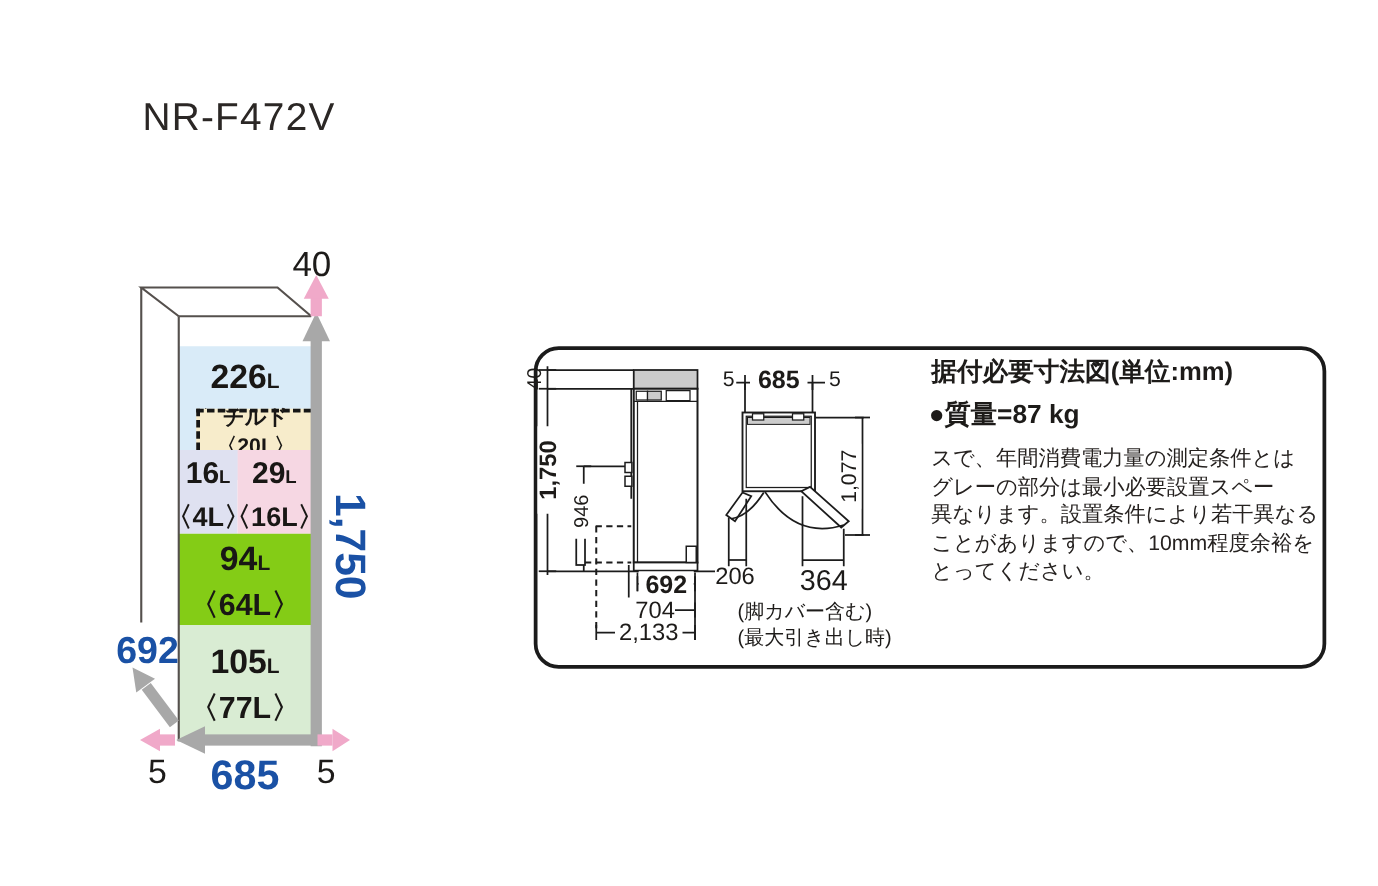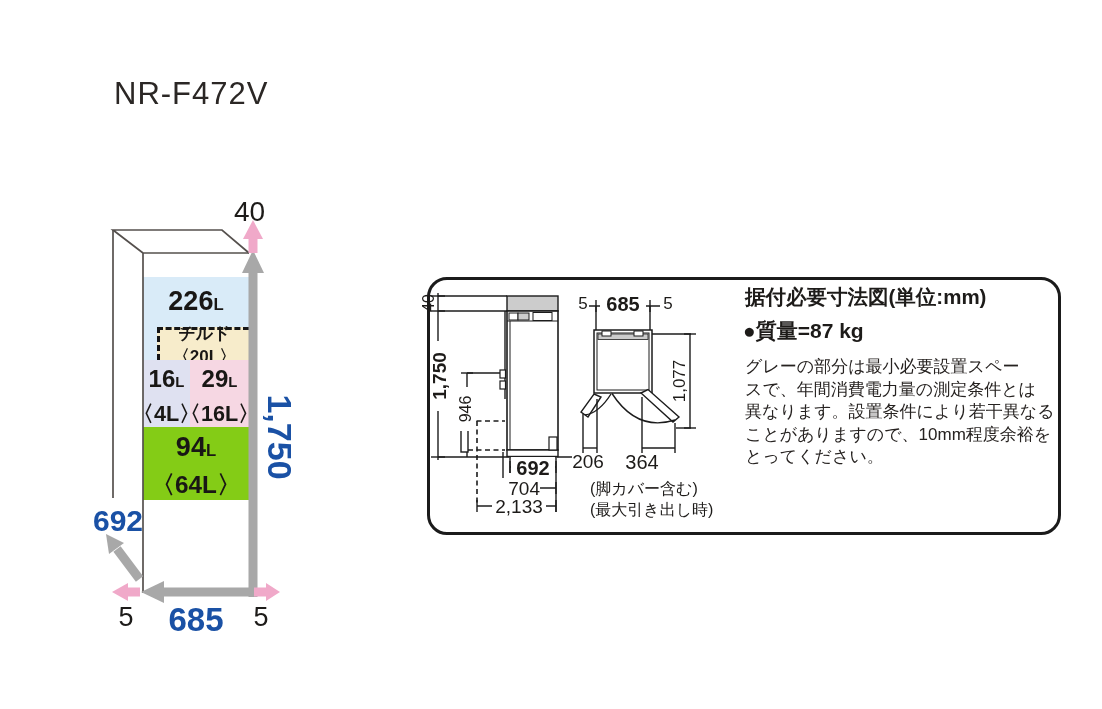--- a/index.html
+++ b/index.html
@@ -50,21 +50,21 @@
   .d692{left:511px;top:457px;width:44px;font-size:20px;font-weight:700;}
   .d704{left:496px;top:478px;width:44px;font-size:19px;text-align:right;}
   .d1196{left:492px;top:496px;width:54px;font-size:19px;}
   .legnote{left:562px;top:479px;font-size:16px;}
   .drawernote{left:562px;top:500px;font-size:16px;}
   .tv5L{left:571px;top:294px;width:24px;font-size:17px;}
   .tv685{left:600px;top:293px;width:46px;font-size:20px;font-weight:700;}
   .tv5R{left:656px;top:294px;width:24px;font-size:17px;}
   .tv1077{left:654px;top:372px;width:52px;height:18px;font-size:17px;line-height:18px;}
   .tv206{left:566px;top:451px;width:44px;font-size:19px;}
-  .tv364{left:620px;top:451px;width:44px;font-size:20px;}
+  .tv364{left:637px;top:451px;width:44px;font-size:23px;}
   svg.overlay{position:absolute;left:0;top:0;z-index:2;pointer-events:none;}
 </style>
 </head>
 <body>
 
 <div class="page">
 
   <div class="abs title">NR-F472V</div>
 
   <div class="comp comp-fridge" style="background-color: rgb(217, 235, 248);">
@@ -78,20 +78,24 @@
     <div><span>16</span><span class="unit">L</span></div>
     <div class="sub">〈4L〉</div>
   </div>
   <div class="comp comp-sfrz" style="background-color: rgb(246, 215, 227);">
     <div><span>29</span><span class="unit">L</span></div>
     <div class="sub">〈16L〉</div>
   </div>
   <div class="comp comp-frz" style="background-color: #84cc16;">
     <div><span>94</span><span class="unit">L</span></div>
     <div class="sub">〈64L〉</div>
+  </div>
+  <div class="comp comp-veg" style="background-color: rgb(217, 236, 211);">
+    <div><span>105</span><span class="unit">L</span></div>
+    <div class="sub">〈77L〉</div>
   </div>
 
   <div class="abs panel"></div>
 
   <svg class="overlay" width="1102" height="709">
 
     <g stroke="#55504d" stroke-width="1.7" fill="none">
       <path d="M143,253 L113,230 L222,230 L249,253"></path>
       <line x1="113" y1="230" x2="113" y2="498"></line>
       <line x1="143" y1="253" x2="143" y2="593"></line>
@@ -199,22 +203,22 @@
   <div class="dimlbl l-top40">40</div>
   <div class="dimlbl blue rotCW l-1750">1,750</div>
   <div class="dimlbl blue l-692">692</div>
   <div class="dimlbl l-5a">5</div>
   <div class="dimlbl blue l-685">685</div>
   <div class="dimlbl l-5b">5</div>
 
   <div class="abs p-head">据付必要寸法図(単位:mm)</div>
   <div class="abs p-weight">●質量=87 kg</div>
   <div class="abs p-note">
+    <div>スで、年間消費電力量の測定条件とは</div>
     <div>グレーの部分は最小必要設置スペー</div>
-    <div>スで、年間消費電力量の測定条件とは</div>
     <div>異なります。設置条件により若干異なる</div>
     <div>ことがありますので、10mm程度余裕を</div>
     <div>とってください。</div>
   </div>
 
   <div class="dimlbl sv rotCCW sv40">40</div>
   <div class="dimlbl sv rotCCW wbg sv1750">1,750</div>
   <div class="dimlbl sv rotCCW wbg sv946">946</div>
   <div class="dimlbl wbg d692">692</div>
   <div class="dimlbl wbg d704">704</div>

